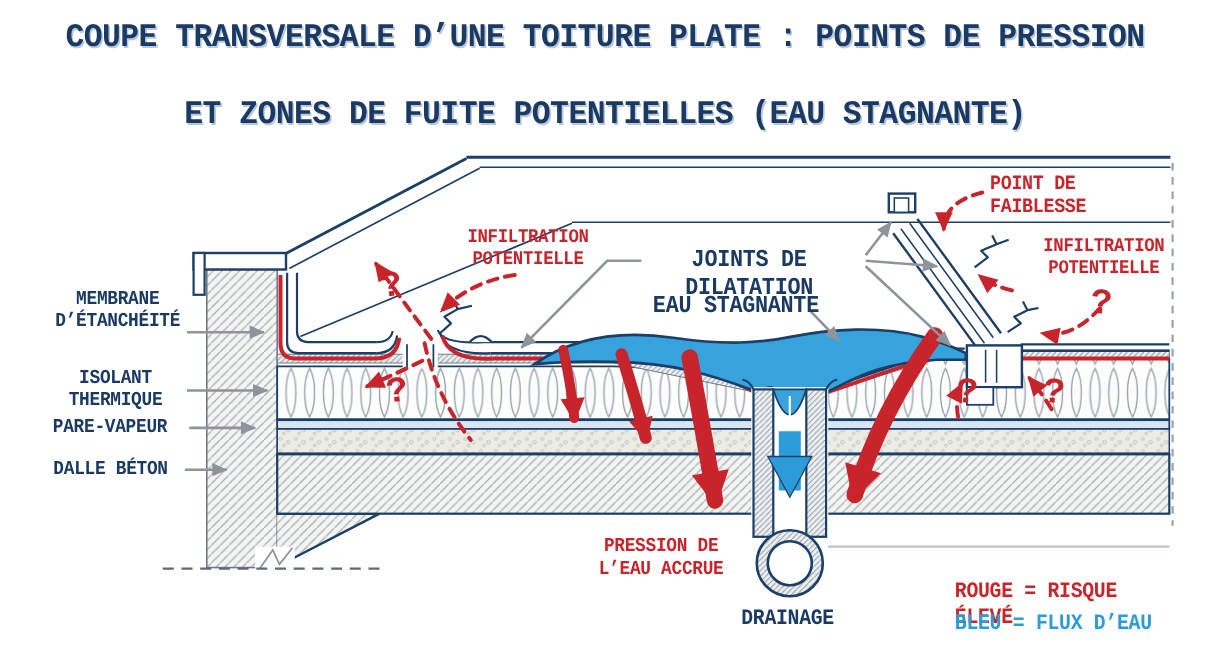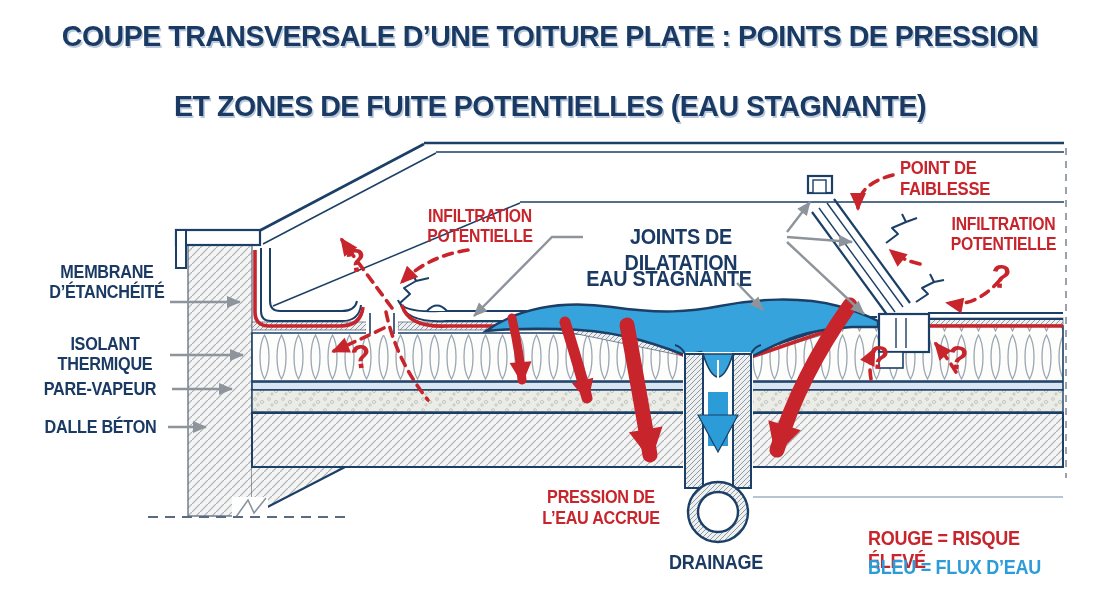--- a/index.html
+++ b/index.html
@@ -1,17 +1,17 @@
 <!DOCTYPE html>
 <html><head>
 <meta charset="utf-8">
 <style>
   html,body{margin:0;padding:0;background:#fff;}
   .stage{position:relative;width:1100px;height:600px;background:#ffffff;overflow:hidden;
-         font-family:Liberation Sans, sans-serif;}
+         font-family:Liberation Mono, monospace;}
   .stage svg{position:absolute;left:0;top:0;}
   .title{position:absolute;left:0;top:18px;width:1100px;text-align:center;
          color:#1a3a63;font-weight:bold;font-size:30px;line-height:35px;
          letter-spacing:-0.5px;transform:scaleX(.95);transform-origin:50% 0;
          text-shadow:1.5px 1.5px 0 #b9c8da;white-space:pre-line;}
   .lbl{position:absolute;font-weight:bold;white-space:pre-line;letter-spacing:-0.3px;
        transform:scaleX(.9);transform-origin:50% 0;text-align:center;}
   .navy{color:#1a3a63;} .red{color:#c8242b;} .blue{color:#2b9cd8;}
   .qmark{position:absolute;color:#c8242b;font-weight:bold;font-size:33px;width:40px;
          text-align:center;transform-origin:50% 50%;}

